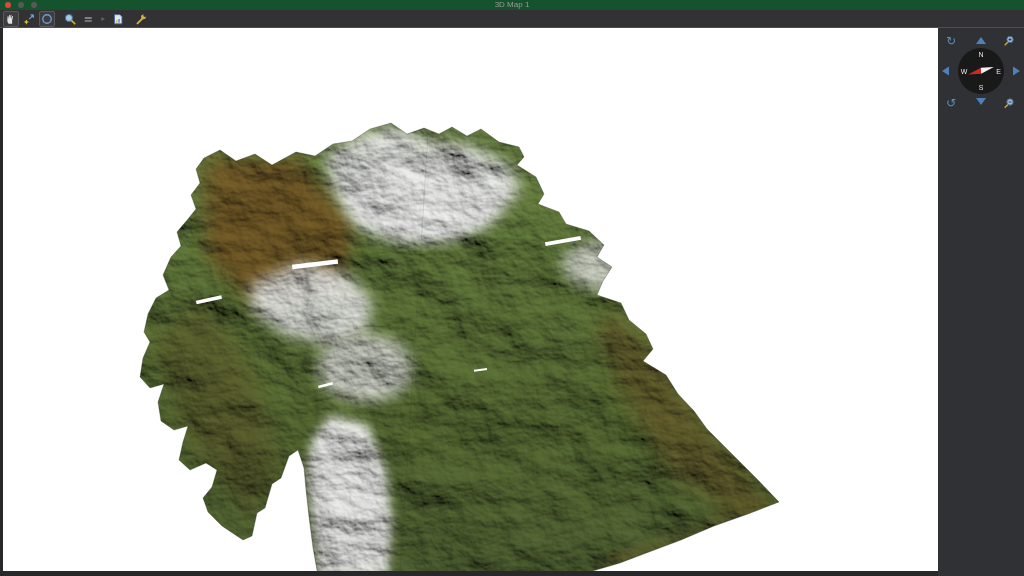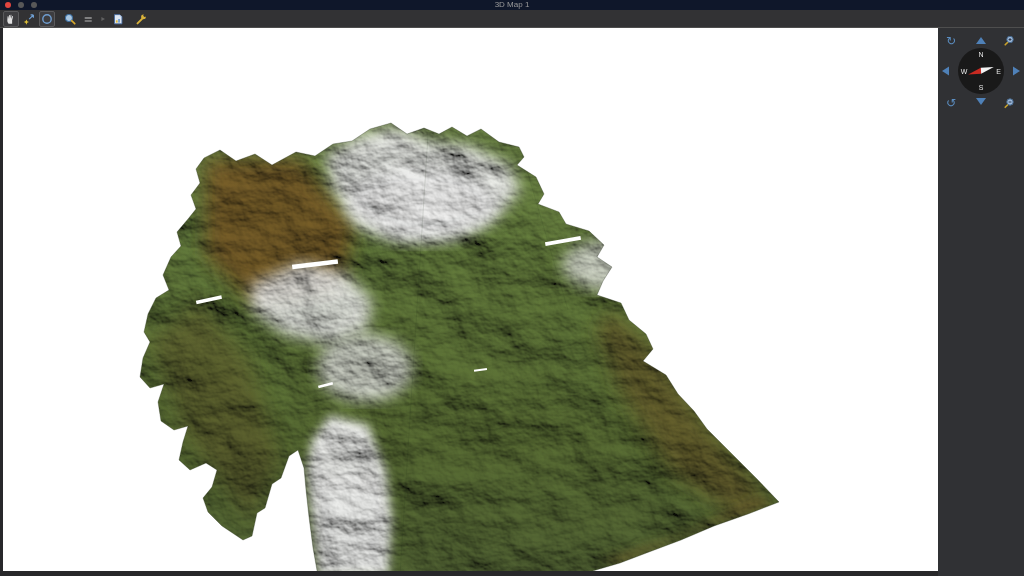--- a/index.html
+++ b/index.html
@@ -4,21 +4,21 @@
 <style>
   html,body{margin:0;padding:0;}
   body{
     width:1024px;height:576px;overflow:hidden;position:relative;
     background:#ffffff;font-family:"Liberation Sans",sans-serif;
     -webkit-font-smoothing:antialiased;
   }
   
   .titlebar{
     position:absolute;left:0;top:0;width:1024px;height:10px;
-    background:#0f172a;display:flex;align-items:center;justify-content:center;
+    background:#14532d;display:flex;align-items:center;justify-content:center;
   }
   .traffic{position:absolute;left:5px;top:2px;display:flex;gap:7px;}
   .dot{width:6px;height:6px;border-radius:50%;}
   .dot.close{background:#e1453f;}
   .dot.idle{background:#585858;}
   .title-text{font-size:8px;color:#9a9a9a;line-height:10px;}
   
   .toolbar{
     position:absolute;left:0;top:10px;width:1024px;height:18px;
     background:#323234;border-bottom:1px solid #4e4e4e;

